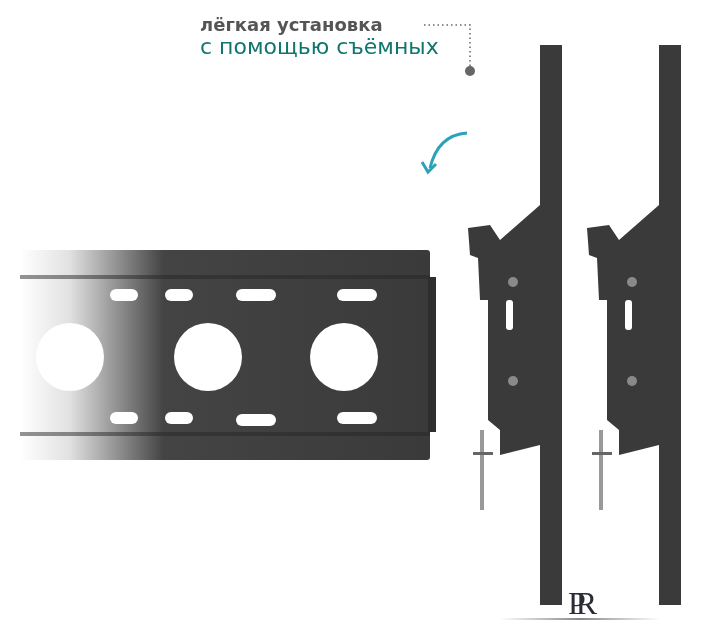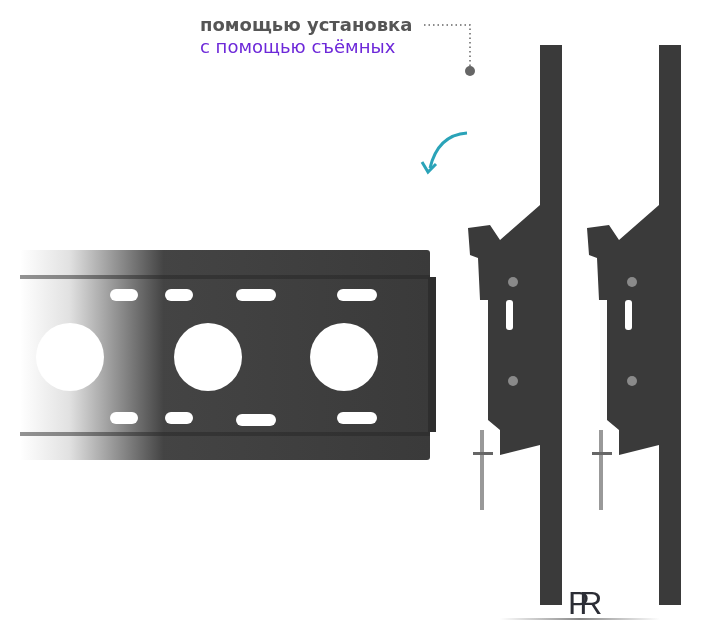--- a/index.html
+++ b/index.html
@@ -1,21 +1,21 @@
 <!DOCTYPE html>
 <html><head>
 <meta charset="utf-8">
 <style>
   html, body { margin: 0; padding: 0; background: #ffffff; }
   body { width: 705px; height: 640px; position: relative; overflow: hidden; font-family: "DejaVu Sans", sans-serif; }
   .caption { position: absolute; left: 200px; top: 14px; color: #777; line-height: 22px; }
   .caption .bold { font-weight: bold; font-size: 18px; color: #555; }
-  .caption .light { font-size: 18px; color: #6d28d9; }
+  .caption .light { font-size: 22px; color: #0f766e; }
   svg { position: absolute; left: 0; top: 0; }
-  .logo { position: absolute; left: 568px; top: 585px; font-family: Liberation Sans, sans-serif; font-size: 32px; color: #2b2d35; letter-spacing: -10px; }
+  .logo { position: absolute; left: 568px; top: 585px; font-family: Liberation Serif, serif; font-size: 32px; color: #2b2d35; letter-spacing: -10px; }
 </style>
 </head>
 <body>
 
 <svg width="705" height="640" viewBox="0 0 705 640">
   <defs>
     <linearGradient id="fade" x1="0" x2="1" y1="0" y2="0">
       <stop offset="0" stop-color="#3a3a3a" stop-opacity="0"></stop>
       <stop offset="0.12" stop-color="#3a3a3a" stop-opacity="0.15"></stop>
       <stop offset="0.35" stop-color="#3a3a3a" stop-opacity="0.95"></stop>
@@ -74,17 +74,17 @@
 
   <g>
     <path d="M424 25 L470 25 L470 66" fill="none" stroke="#666" stroke-width="1.5" stroke-dasharray="1.5 3"></path>
     <circle cx="470" cy="71" r="5" fill="#666"></circle>
   </g>
 
   <rect x="500" y="618" width="160" height="2" fill="url(#line)"></rect>
 </svg>
 
 <div class="caption">
-  <div class="bold">помощью установка</div>
+  <div class="bold">лёгкая установка</div>
   <div class="light">с помощью съёмных</div>
 </div>
 
 <div class="logo">PR</div>
 
 </body></html>

